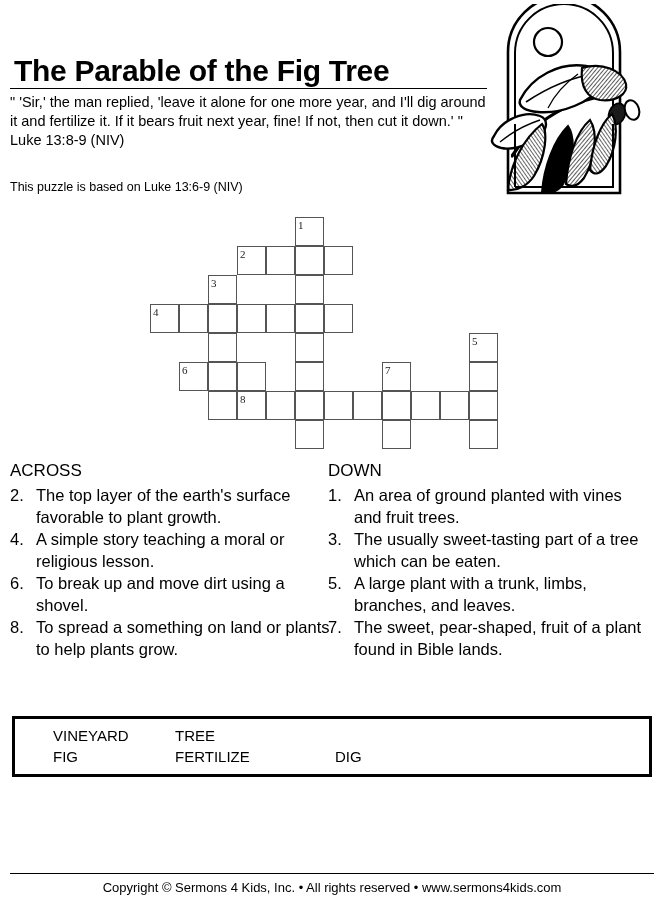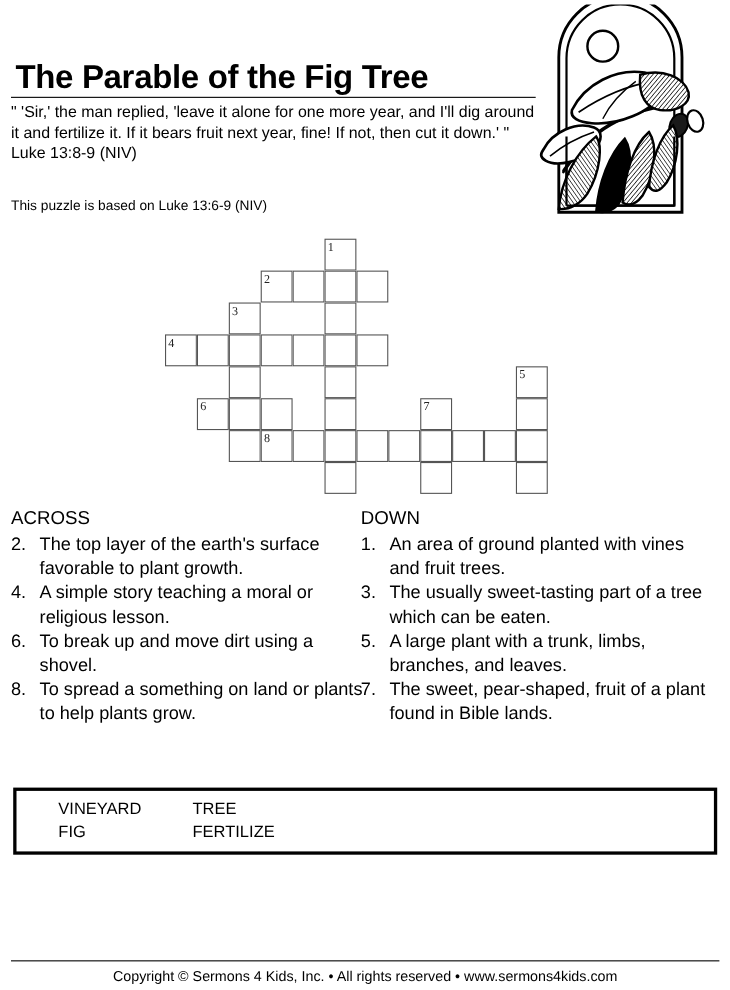--- a/index.html
+++ b/index.html
@@ -324,17 +324,18 @@
 </div>
 
 <div class="wordbank">
   <div class="wb-row">
     <span class="wb-cell c0">VINEYARD</span>
     <span class="wb-cell c1">TREE</span>
   </div>
   <div class="wb-row">
     <span class="wb-cell c0">FIG</span>
     <span class="wb-cell c2">FERTILIZE</span>
+    <span class="wb-cell c3">DIG</span>
   </div>
 </div>
 
 <div class="footer-rule"></div>
 <div class="footer-text">Copyright © Sermons 4 Kids, Inc. • All rights reserved • www.sermons4kids.com</div>
 
 </body></html>

